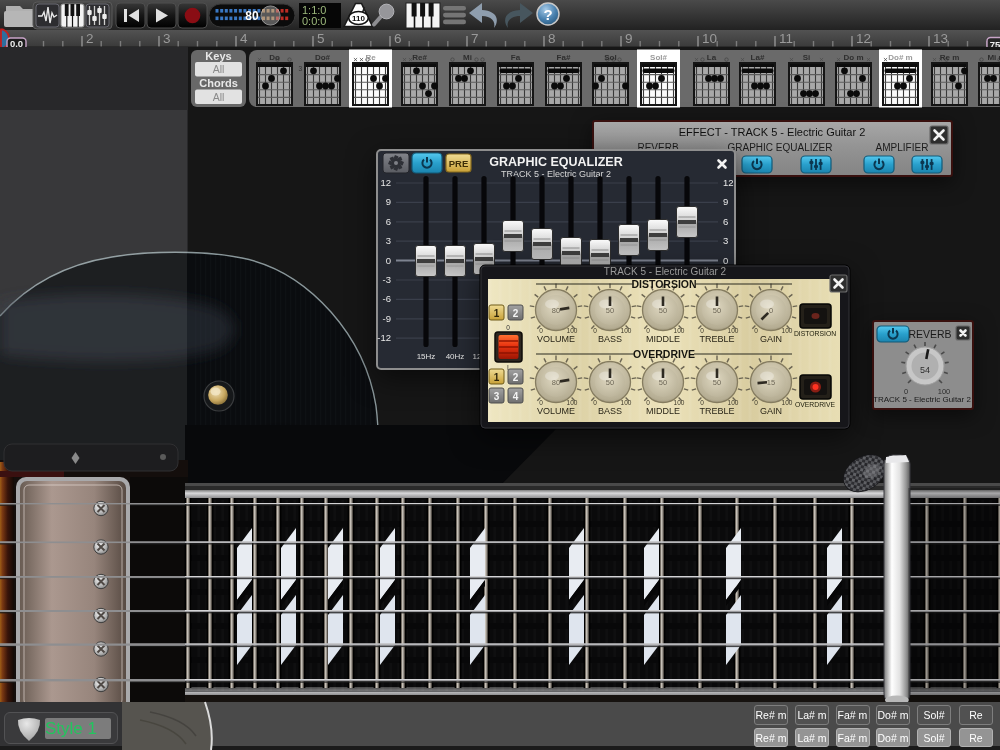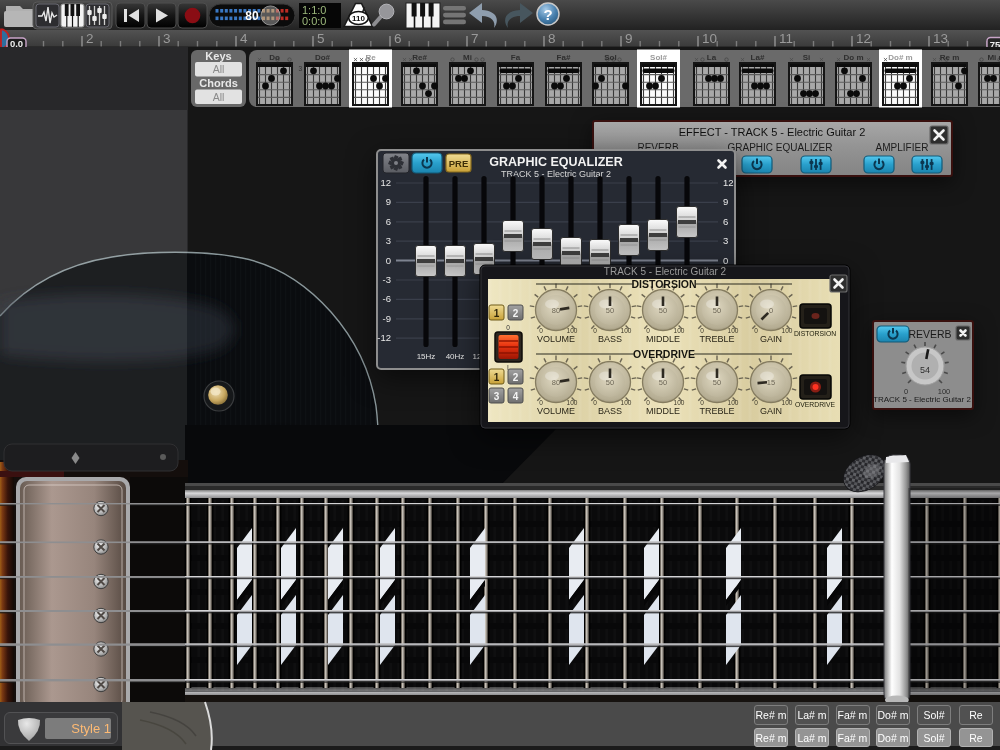--- a/index.html
+++ b/index.html
@@ -1336,21 +1336,21 @@
 <svg width="40" height="34" style="position:absolute;left:8px;top:712px" xmlns="http://www.w3.org/2000/svg">
 <defs>
         <radialGradient id="pick" cx="0.4" cy="0.25" r="1">
           <stop offset="0" stop-color="#e8e8e8"></stop>
           <stop offset="0.6" stop-color="#b4b4b4"></stop>
           <stop offset="1" stop-color="#8a8a8a"></stop>
         </radialGradient>
       </defs>
 <path d="M10,8 Q21,4 32,8 Q33,19 21,29 Q9,19 10,8 Z" fill="url(#pick)"></path>
     </svg>
-<div style="position:absolute;left:45px;top:718px;width:66px;height:21px;line-height:21px;text-align:right;color:#fdba74;font-size:13px">Style 1</div>
+<div style="position:absolute;left:45px;top:718px;width:66px;height:21px;line-height:21px;text-align:left;color:#22c55e;font-size:17px">Style 1</div>
 <div style="position:absolute;left:754px;top:705px;width:34px;height:19.5px;line-height:19.5px;background:#515151;border:1px solid #7e7e7e;border-radius:3px;text-align:center;color:#fff;font-size:10.5px;box-sizing:border-box">Re# m</div>
 <div style="position:absolute;left:795px;top:705px;width:34px;height:19.5px;line-height:19.5px;background:#515151;border:1px solid #7e7e7e;border-radius:3px;text-align:center;color:#fff;font-size:10.5px;box-sizing:border-box">La# m</div>
 <div style="position:absolute;left:835.5px;top:705px;width:34px;height:19.5px;line-height:19.5px;background:#515151;border:1px solid #7e7e7e;border-radius:3px;text-align:center;color:#fff;font-size:10.5px;box-sizing:border-box">Fa# m</div>
 <div style="position:absolute;left:876px;top:705px;width:34px;height:19.5px;line-height:19.5px;background:#515151;border:1px solid #7e7e7e;border-radius:3px;text-align:center;color:#fff;font-size:10.5px;box-sizing:border-box">Do# m</div>
 <div style="position:absolute;left:917px;top:705px;width:34px;height:19.5px;line-height:19.5px;background:#515151;border:1px solid #7e7e7e;border-radius:3px;text-align:center;color:#fff;font-size:10.5px;box-sizing:border-box">Sol#</div>
 <div style="position:absolute;left:959px;top:705px;width:34px;height:19.5px;line-height:19.5px;background:#515151;border:1px solid #7e7e7e;border-radius:3px;text-align:center;color:#fff;font-size:10.5px;box-sizing:border-box">Re</div>
 <div style="position:absolute;left:754px;top:727.5px;width:34px;height:19.5px;line-height:19.5px;background:#949494;border:1px solid #b2b2b2;border-radius:3px;text-align:center;color:#fff;font-size:10.5px;box-sizing:border-box">Re# m</div>
 <div style="position:absolute;left:795px;top:727.5px;width:34px;height:19.5px;line-height:19.5px;background:#949494;border:1px solid #b2b2b2;border-radius:3px;text-align:center;color:#fff;font-size:10.5px;box-sizing:border-box">La# m</div>
 <div style="position:absolute;left:835.5px;top:727.5px;width:34px;height:19.5px;line-height:19.5px;background:#949494;border:1px solid #b2b2b2;border-radius:3px;text-align:center;color:#fff;font-size:10.5px;box-sizing:border-box">Fa# m</div>
 <div style="position:absolute;left:876px;top:727.5px;width:34px;height:19.5px;line-height:19.5px;background:#949494;border:1px solid #b2b2b2;border-radius:3px;text-align:center;color:#fff;font-size:10.5px;box-sizing:border-box">Do# m</div>

